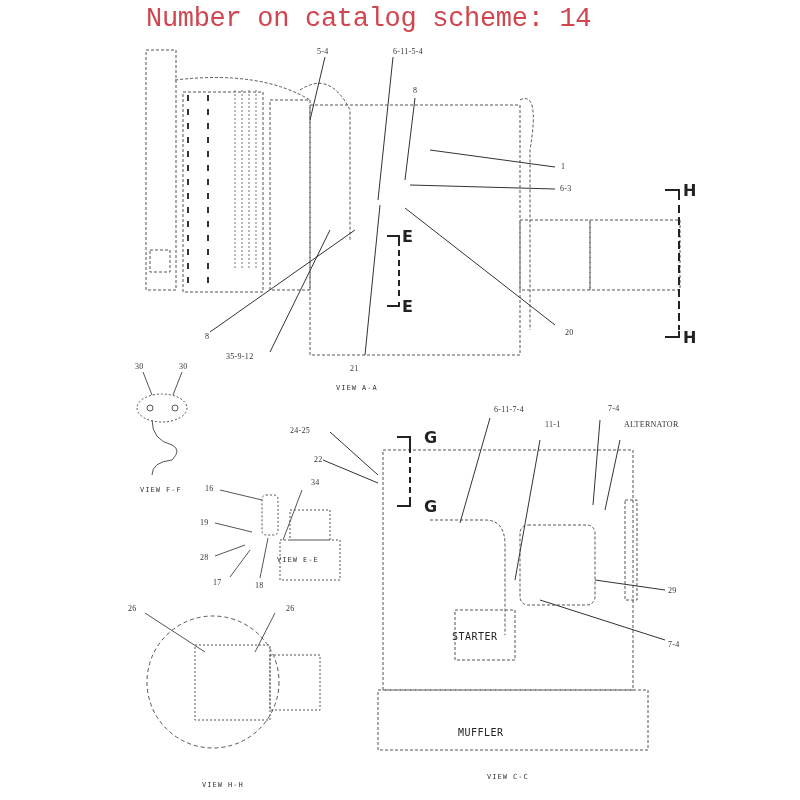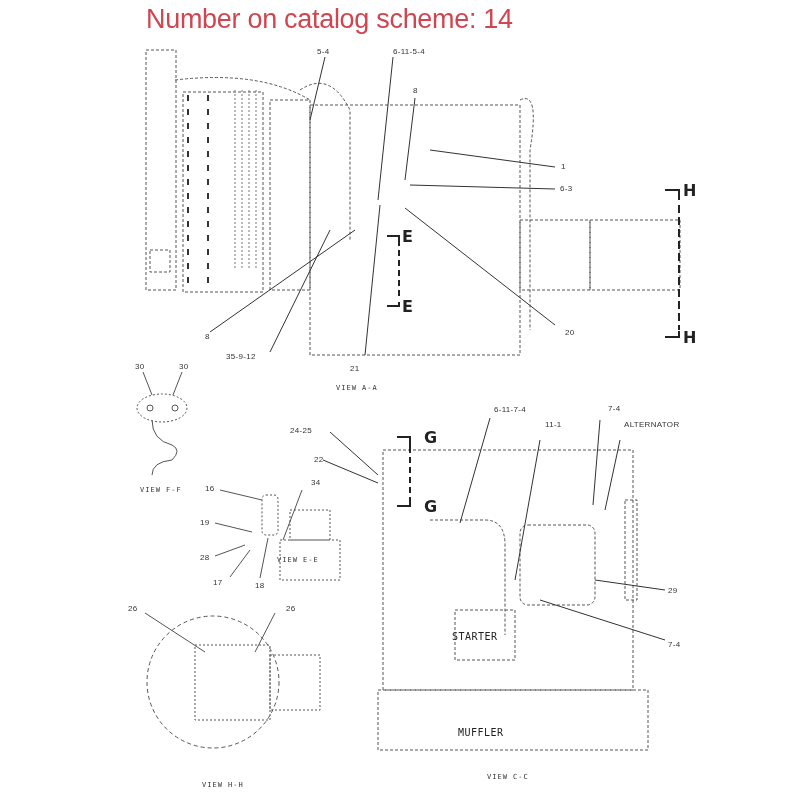--- a/index.html
+++ b/index.html
@@ -1,19 +1,19 @@
 <!DOCTYPE html>
 <html><head>
 <meta charset="utf-8">
 <style>
   html, body { margin:0; padding:0; background:#ffffff; }
   body { width:800px; height:800px; position:relative; overflow:hidden; font-family:"Liberation Sans", sans-serif; }
-  .title { position:absolute; left:146px; top:4px; font-size:27px; color:#d0454f; font-family:Liberation Sans, sans-serif; letter-spacing:-0.3px; white-space:nowrap;text-align:right; }
+  .title { position:absolute; left:146px; top:4px; font-size:27px; color:#d0454f; font-family:Liberation Mono, monospace; letter-spacing:-0.3px; white-space:nowrap;text-align:right; }
   svg.diagram { position:absolute; left:0; top:0; }
-  .lbl { position:absolute; font-size:8px; color:#333; font-family:Liberation Sans, sans-serif; white-space:nowrap; letter-spacing:0.3px; }
+  .lbl { position:absolute; font-size:8px; color:#333; font-family:Liberation Serif, serif; white-space:nowrap; letter-spacing:0.3px; }
   .sec { position:absolute; font-size:16px; font-weight:bold; color:#222; font-family:"DejaVu Sans", sans-serif; }
   .view { position:absolute; font-size:7px; color:#333; font-family:"DejaVu Sans Mono", monospace; letter-spacing:1px; white-space:nowrap;text-align:center; }
   .inner { position:absolute; font-size:10px; color:#222; font-family:"DejaVu Sans Mono", monospace; letter-spacing:0.5px; white-space:nowrap; }
 </style>
 </head>
 <body>
 
 <div class="title">Number on catalog scheme: 14</div>
 
 <svg class="diagram" width="800" height="800" viewBox="0 0 800 800" fill="none" stroke="#555" stroke-width="1">

